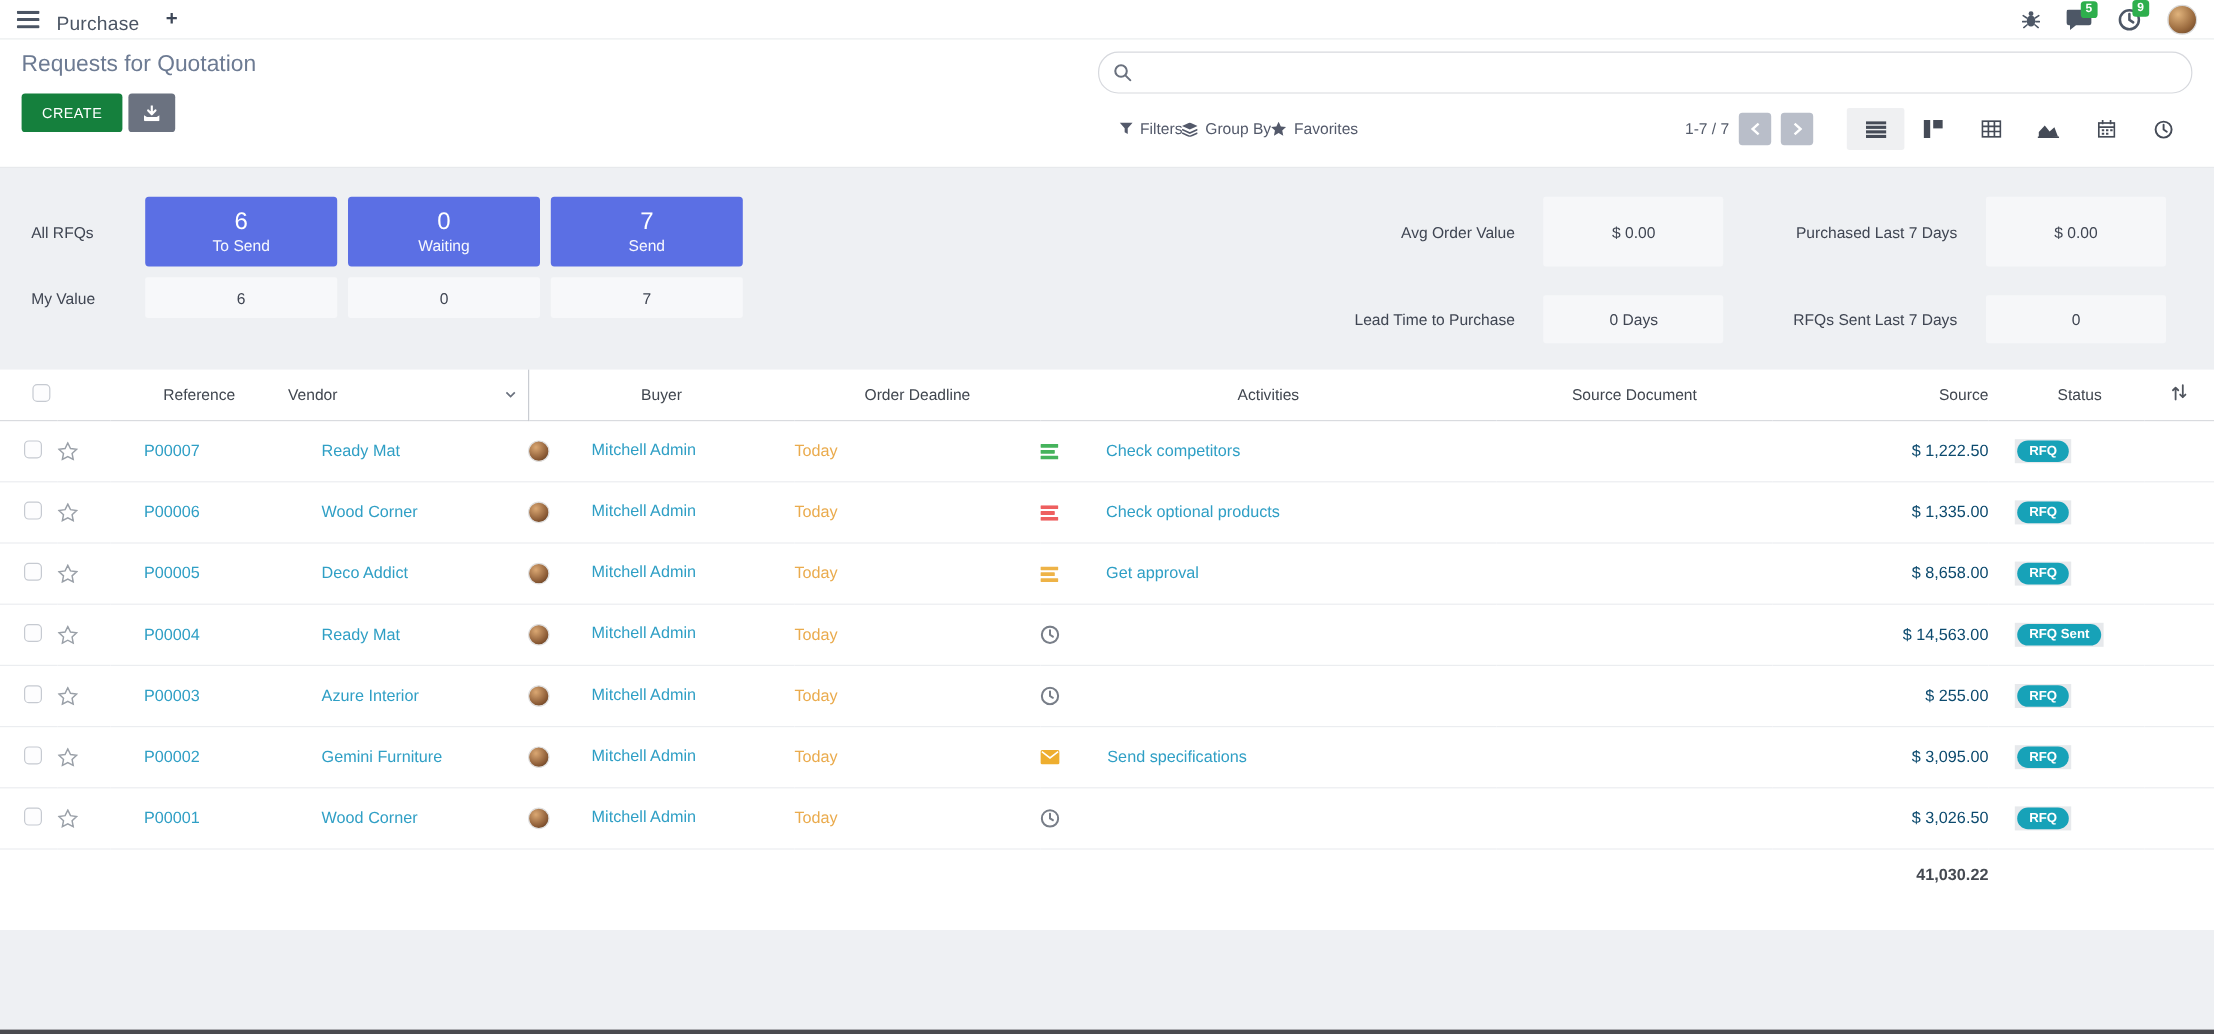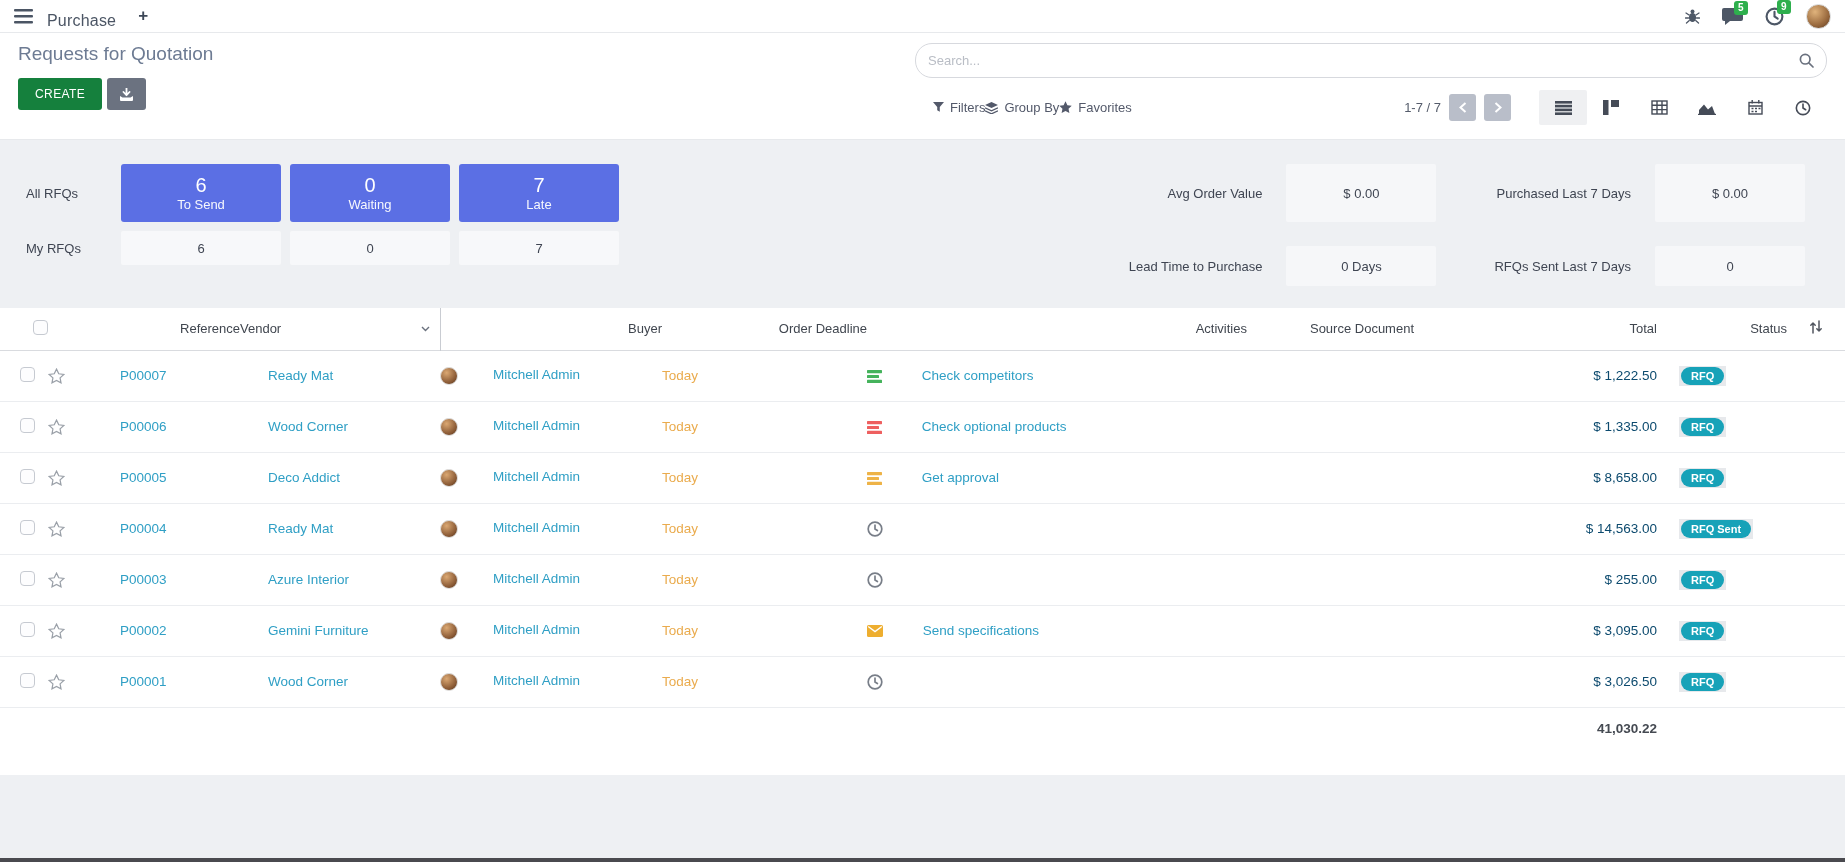--- a/index.html
+++ b/index.html
@@ -48,21 +48,21 @@
   .tile-blue .tile-value { font-size:20px; line-height:23px; }
   .tile-blue .tile-label { font-size:13px; opacity:.95; }
   .tile-light { background:#f7f8fa; color:#3f4552; border-radius:2px; height:34px; display:flex; align-items:center; justify-content:center; font-size:13px; cursor:pointer; }
   .dash-right { display:grid; grid-template-columns:auto 150px auto 150px; grid-template-rows:58px 40px; column-gap:24px; row-gap:9px; align-items:center; margin-right:14px;gap:24px; }
   .stat-label { font-size:13px; color:#3f4552; text-align:right; white-space:nowrap; padding-left:34px; }
   .stat-box { background:#f6f7f9; height:100%; display:flex; align-items:center; justify-content:center; font-size:13px; color:#3f4552; border-radius:2px; }
 
   
   .table-card { background:#fff; padding-bottom:26px; }
   table { width:1845px; border-collapse:collapse; table-layout:fixed; }
-  th { font-weight:normal; color:#40464f; font-size:13px; text-align:right; height:42px; vertical-align:middle; }
+  th { font-weight:normal; color:#40464f; font-size:13px; text-align:center; height:42px; vertical-align:middle; }
   thead tr { border-bottom:1px solid #d9dbdf; }
   tbody tr { border-bottom:1px solid #ebedf0; height:51px; cursor:pointer; }
   td { vertical-align:middle; font-size:13.5px; }
   .c-check { width:48px; padding-left:20px; }
   .c-star  { width:44px; }
   .c-ref   { width:148px; }
   .c-vendor{ width:200px; }
   .c-buyer { width:222px; }
   .c-deadline { width:205px; }
   .c-activity { width:380px; }
@@ -139,21 +139,20 @@
           <svg width="13" height="13" viewBox="0 0 13 13" fill="#fff">
               <path d="M6.5 0v6M3.5 4l3 3.2L9.5 4" stroke="#fff" stroke-width="1.8" fill="none" stroke-linecap="round" stroke-linejoin="round"></path>
               <path d="M0 8l2.5 1.5h8L13 8v4a1 1 0 0 1-1 1H1a1 1 0 0 1-1-1z"></path>
             </svg>
         </span>
       </button>
     </div>
   </div>
   <div class="cp-right">
     <div class="search-box">
-      <input type="text" value="" placeholder="Search..." style="">
       <span class="search-icon">
         <svg width="15" height="15" viewBox="0 0 15 15" fill="none" stroke="currentColor" stroke-width="1.7">
             <circle cx="6.2" cy="6.2" r="4.8"></circle>
             <path d="M9.8 9.8L14 14" stroke-linecap="round"></path>
           </svg>
       </span>
     </div>
     <div class="cp-controls">
       <div class="filter-group">
         <span class="fbtn">
@@ -263,23 +262,23 @@
     <div class="tile-blue">
       <span class="tile-value">6</span>
       <span class="tile-label">To Send</span>
     </div>
     <div class="tile-blue">
       <span class="tile-value">0</span>
       <span class="tile-label">Waiting</span>
     </div>
     <div class="tile-blue">
       <span class="tile-value">7</span>
-      <span class="tile-label">Late</span>
-    </div>
-    <div class="dash-row-label">My RFQs</div>
+      <span class="tile-label">Send</span>
+    </div>
+    <div class="dash-row-label">My Value</div>
     <div class="tile-light">6</div>
     <div class="tile-light">0</div>
     <div class="tile-light">7</div>
   </div>
   <div class="dash-right">
     <div class="stat-label">Avg Order Value</div>
     <div class="stat-box">$ 0.00</div>
     <div class="stat-label">Purchased Last 7 Days</div>
     <div class="stat-box">$ 0.00</div>
     <div class="stat-label">Lead Time to Purchase</div>
@@ -303,21 +302,21 @@
                 <svg width="9" height="6" viewBox="0 0 9 6" fill="none" stroke="currentColor" stroke-width="1.4">
                   <path d="M1 1l3.5 3.5L8 1"></path>
                 </svg>
               </span>
         </span>
       </th>
       <th class="c-buyer">Buyer</th>
       <th class="c-deadline">Order Deadline</th>
       <th class="c-activity">Activities</th>
       <th class="c-source">Source Document</th>
-      <th class="c-total">Total</th>
+      <th class="c-total">Source</th>
       <th class="c-status">Status</th>
       <th class="c-gear">
         <span class="gear-adjust"><svg width="14" height="14" viewBox="0 0 14 14" fill="none" stroke="currentColor" stroke-width="1.5">
                 <path d="M4 13V3M4 3L1.8 5.2M4 3l2.2 2.2" stroke-linecap="round"></path>
                 <path d="M10 1v10M10 11l-2.2-2.2M10 11l2.2-2.2" stroke-linecap="round"></path>
               </svg></span>
       </th>
     </tr>
   </thead>
   <tbody>

